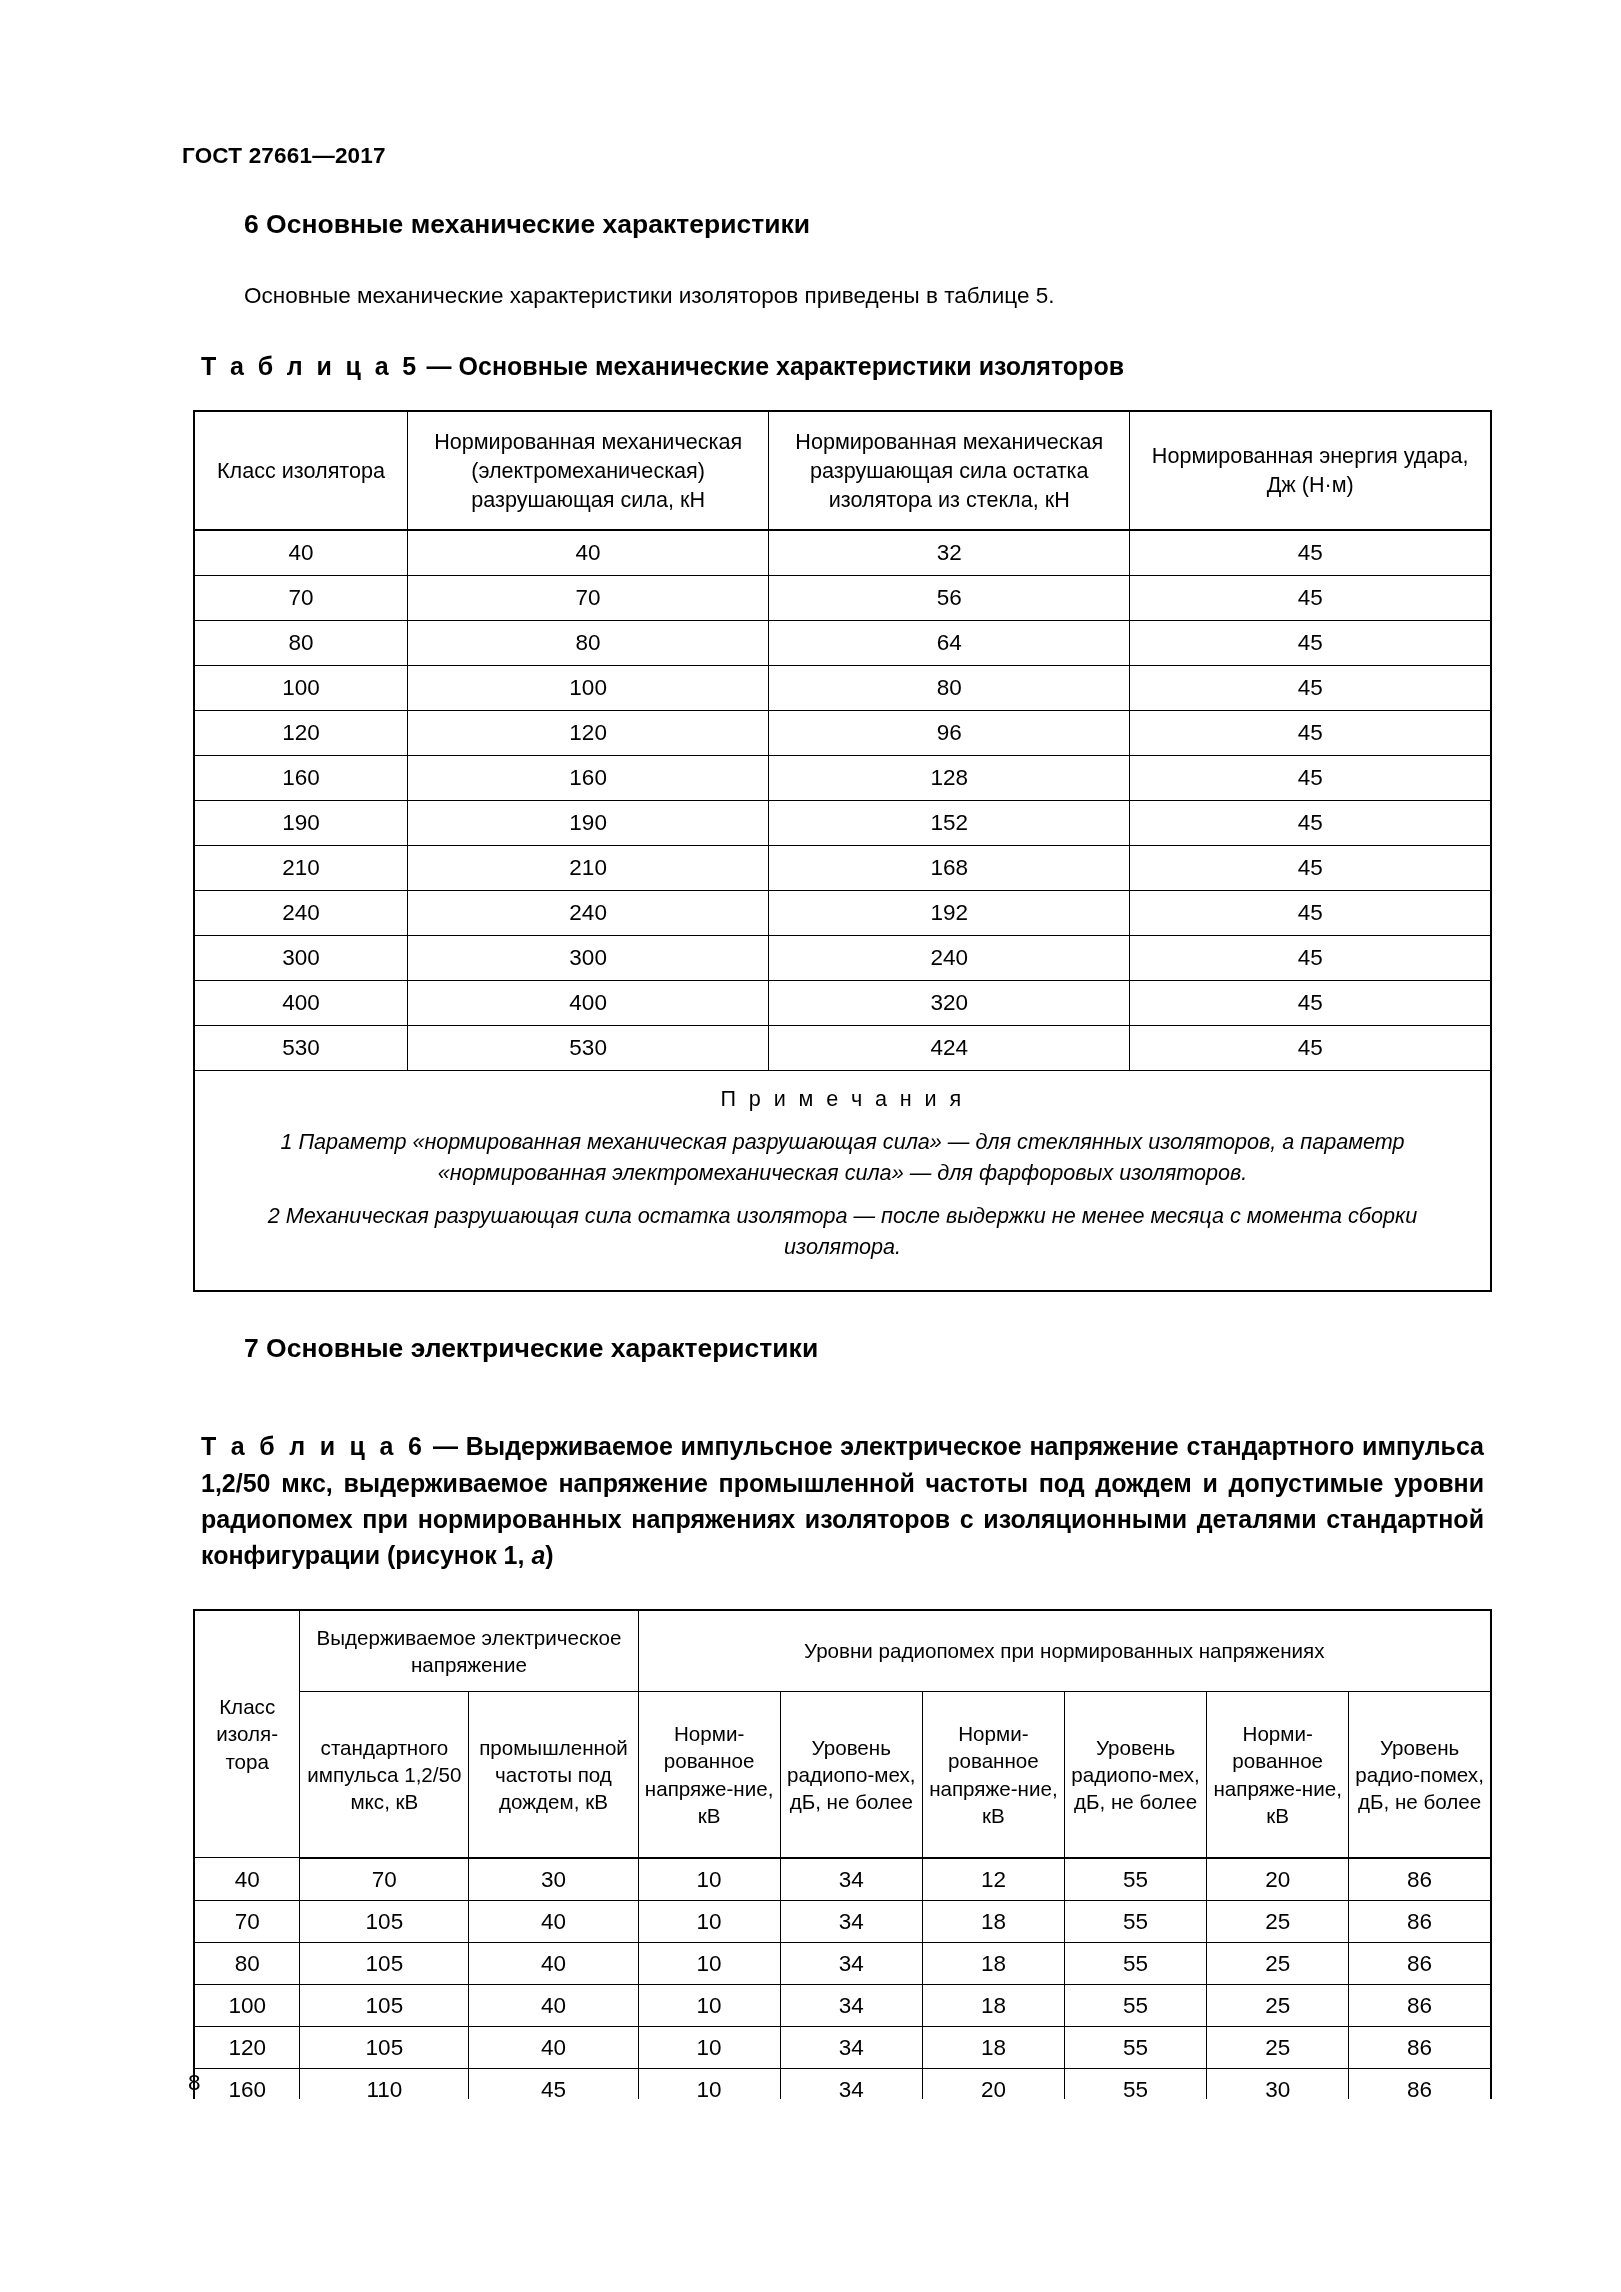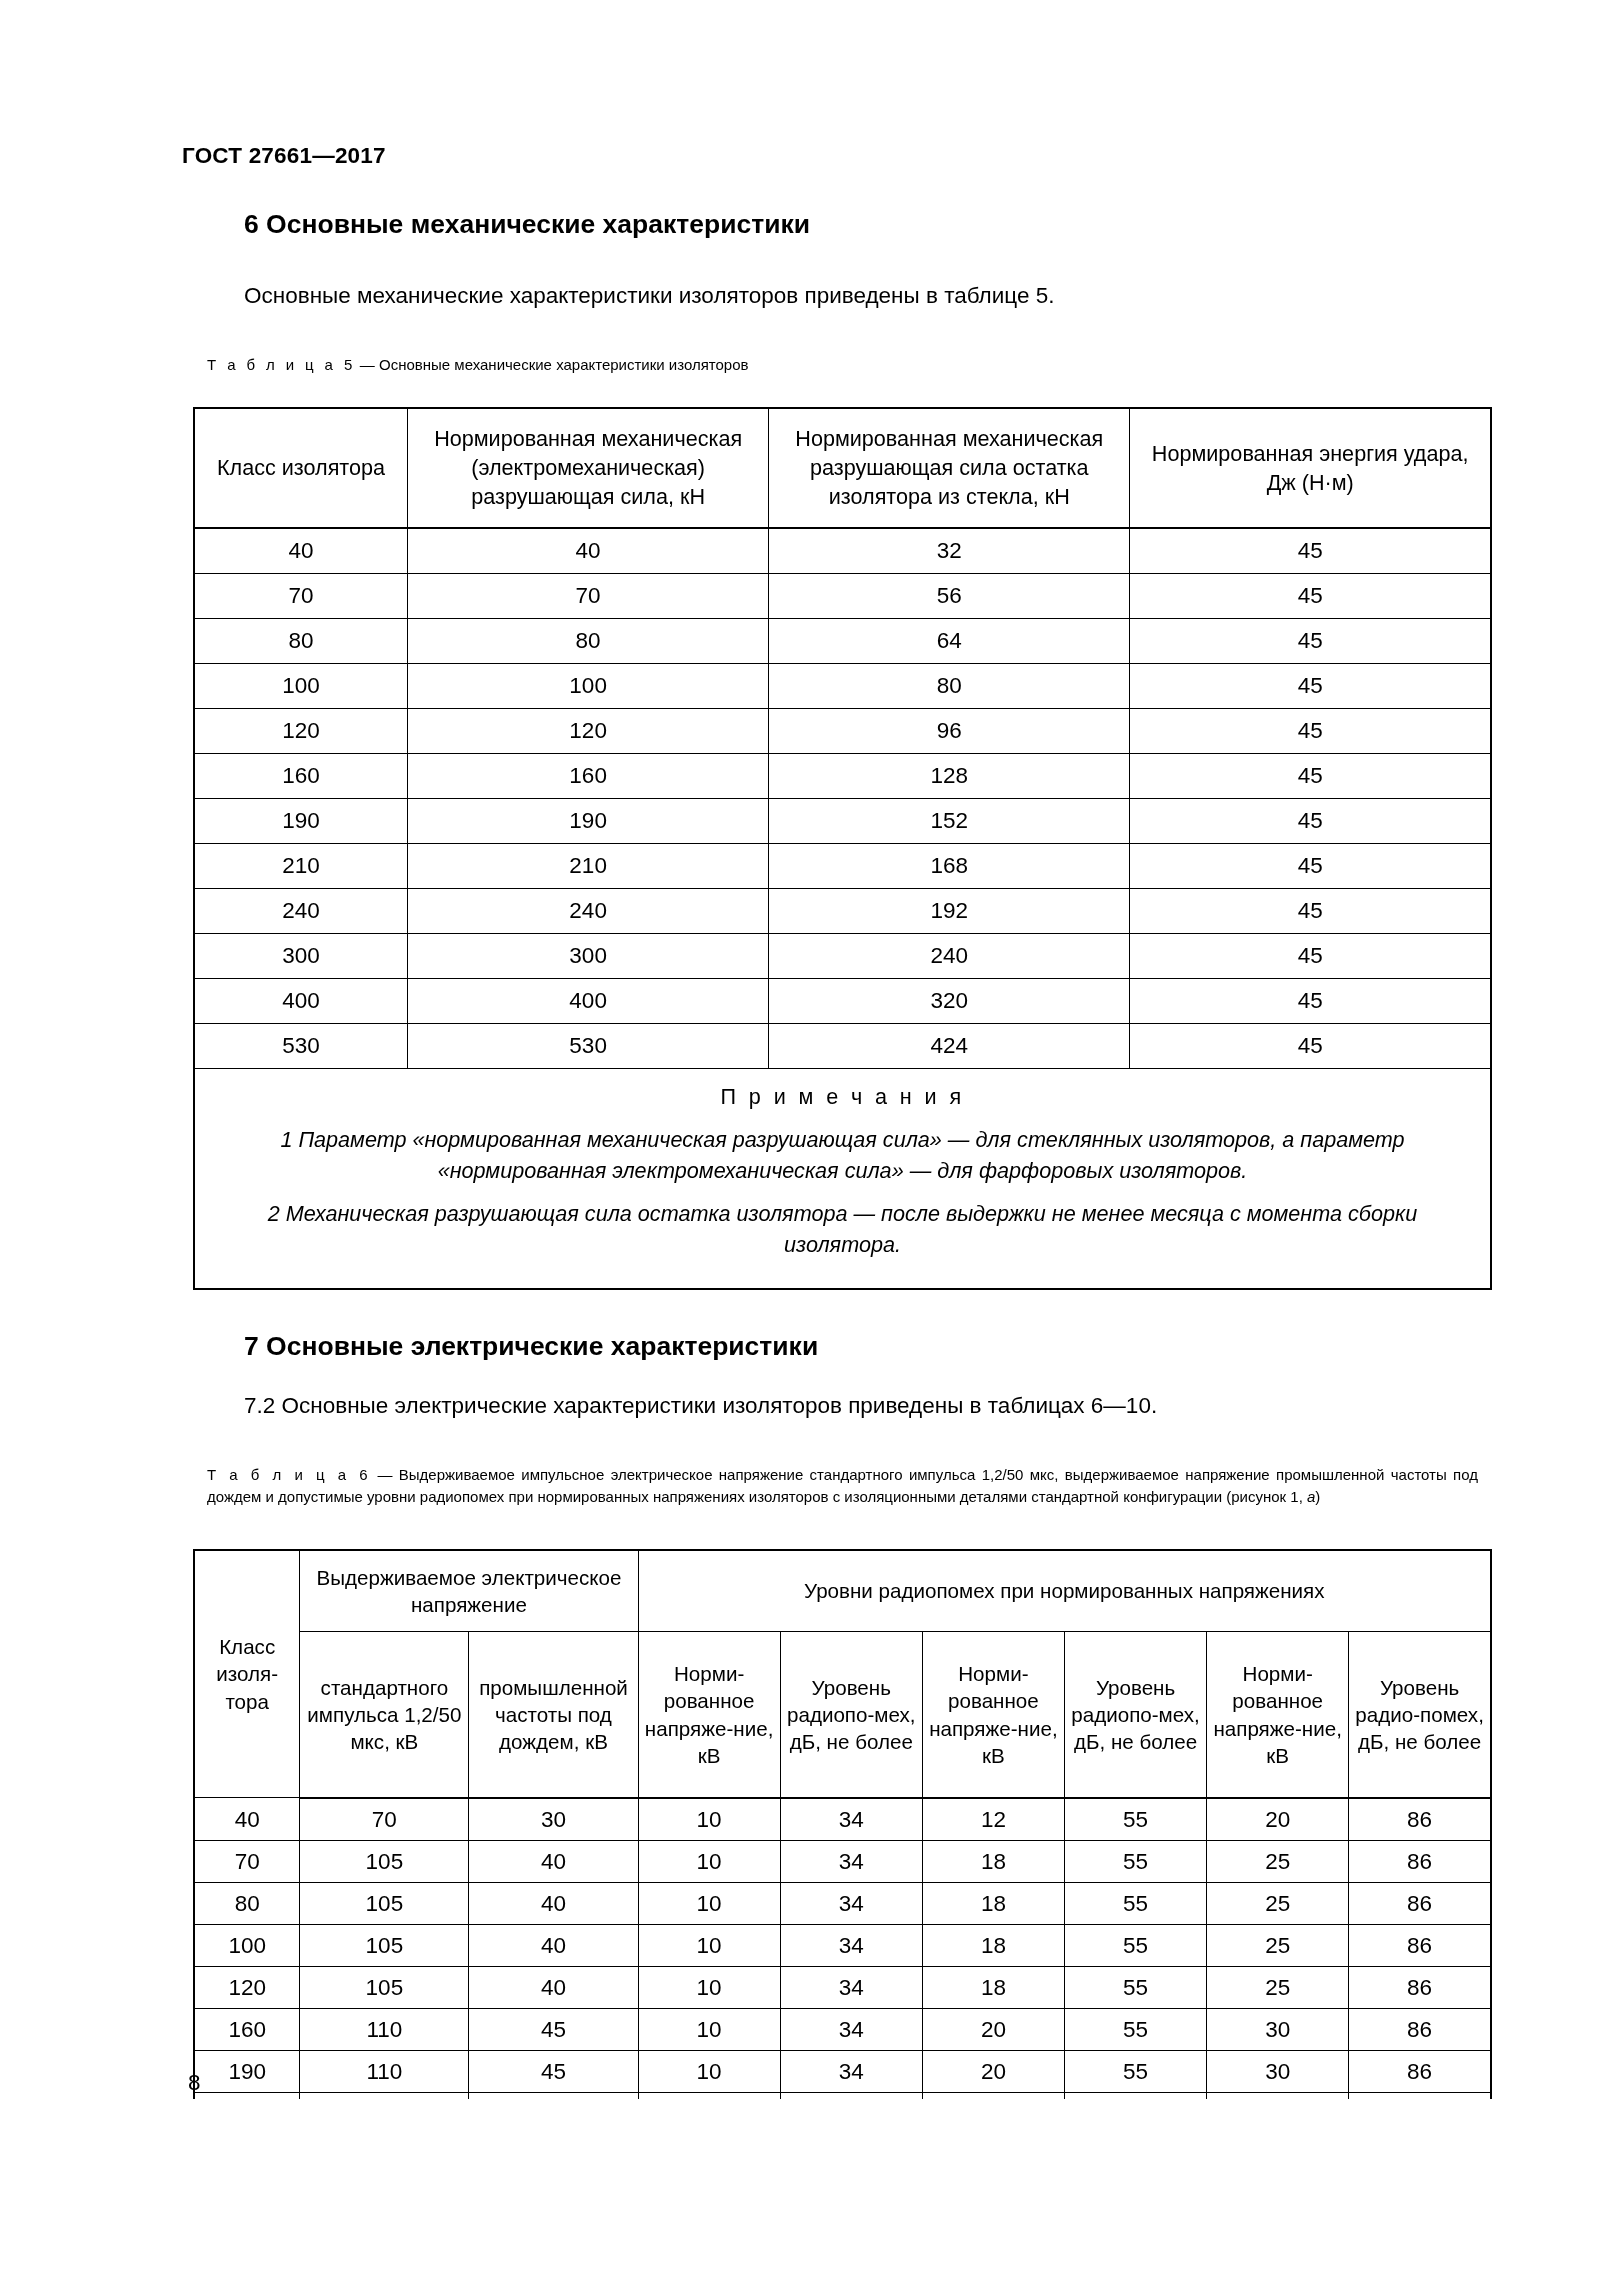--- a/index.html
+++ b/index.html
@@ -55,25 +55,26 @@
     line-height: 1.42;
     text-align: justify;
     text-indent: 51px;
   }
 
   .sp-lg { height: 39px; }
   .sp-md { height: 27.4px; }
   .sp-sm { height: 17.6px; }
 
   .table-caption {
-    font-size: 15px;
+    font-size: 25px;
     line-height: 1.45;
     text-align: justify;
-    margin: 14px;
-    padding: 0;
+    margin: 8px;
+    padding: 0;
+    font-weight: bold;
   }
   .spaced {
     letter-spacing: 3.4px;
   }
 
   
   table.gost {
     border-collapse: collapse;
     width: 1299px;
     table-layout: fixed;
@@ -254,21 +255,20 @@
         </tr>
       </tbody>
     </table>
 
     <div class="sp-lg"></div>
 
     <h2 class="section-title">7 Основные электрические характеристики</h2>
 
     <div class="sp-md"></div>
 
-    <p class="body-text">7.2 Основные электрические характеристики изоляторов приведены в таблицах 6—10.</p>
 
     <div class="sp-md"></div>
 
     <p class="table-caption"><span class="spaced">Т а б л и ц а  6</span><span> — Выдерживаемое импульсное электрическое напряжение стандартного импульса 1,2/50 мкс, выдерживаемое напряжение промышленной частоты под дождем и допустимые уровни радиопомех при нормированных напряжениях изоляторов с изоляционными деталями стандартной конфигурации (рисунок 1, </span><i>а</i><span>)</span></p>
 
     <div class="sp-md"></div>
 
     <table class="gost t6">
       <colgroup>
         <col style="width:102px">

